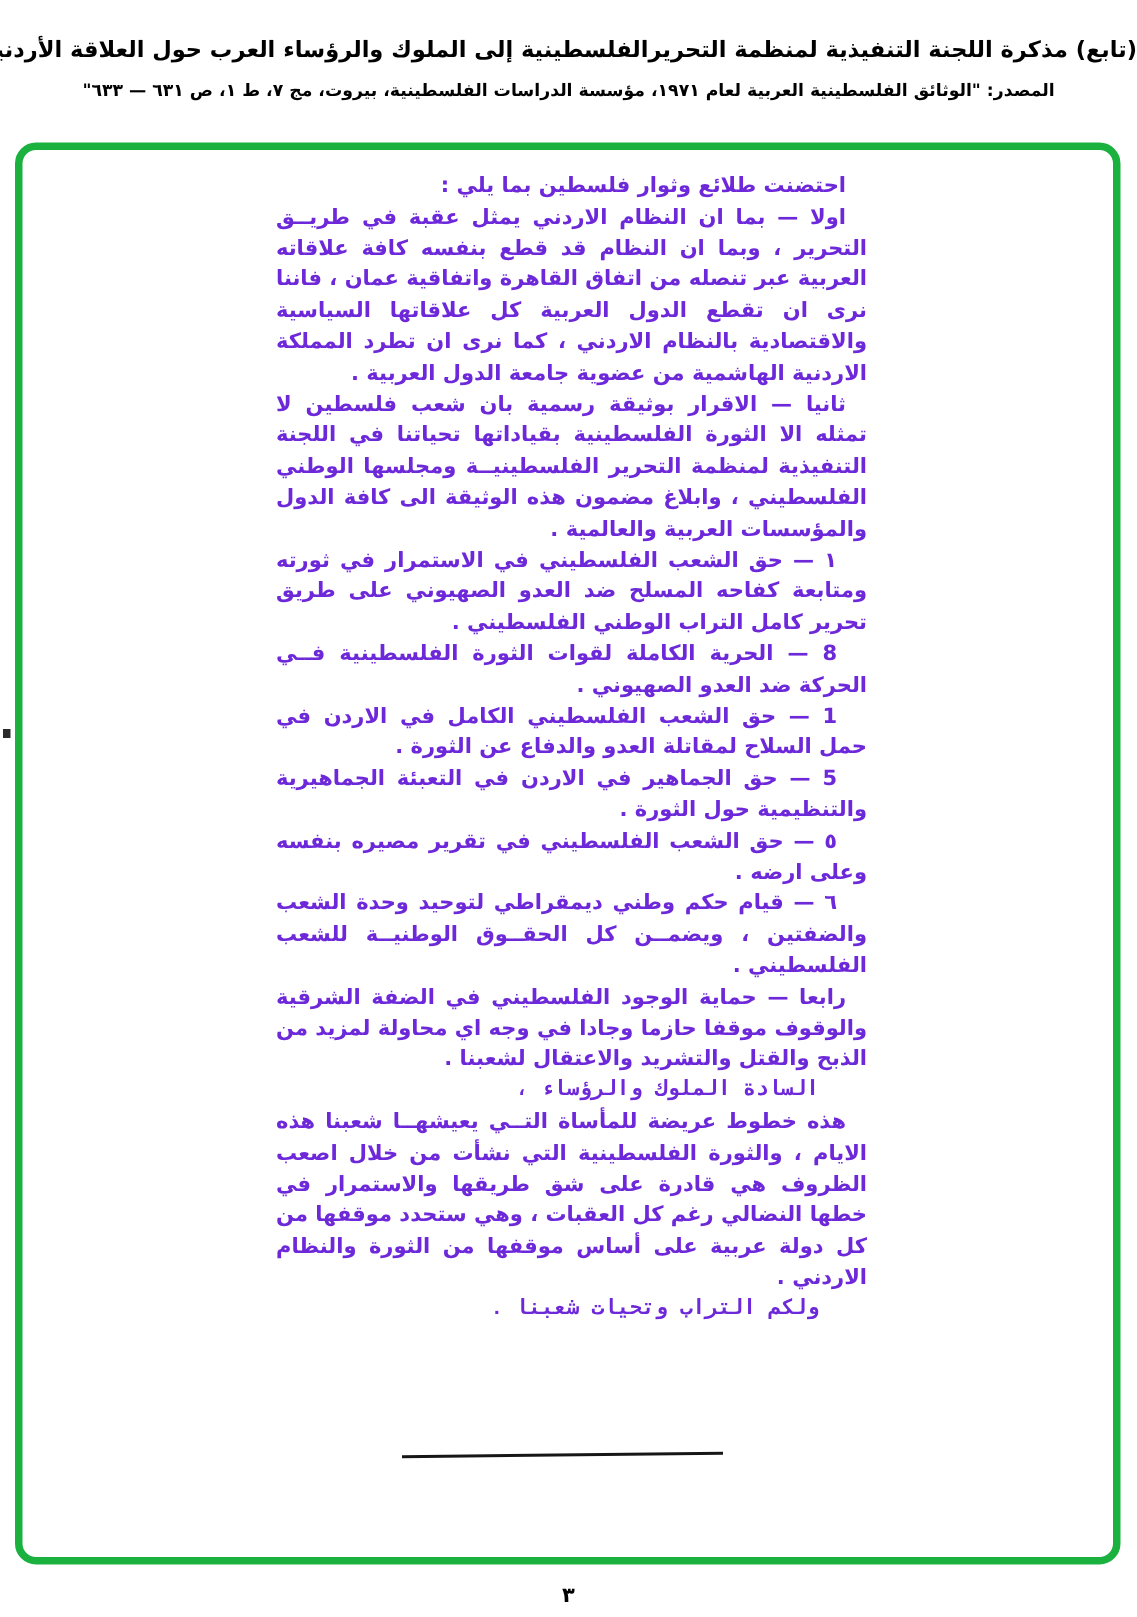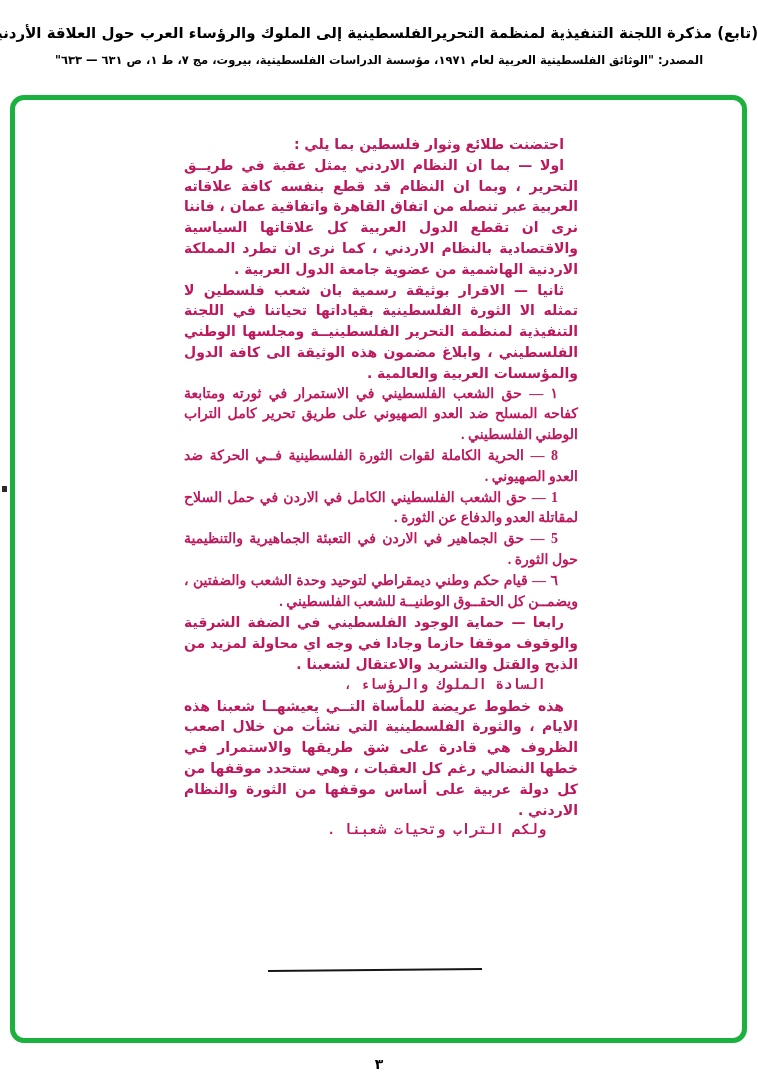--- a/index.html
+++ b/index.html
@@ -53,35 +53,35 @@
     box-sizing: border-box;
     border: 5px solid #1ab13e; 
     border-radius: 14px;
     background: #ffffff;
   }
 
   
   .doc-body {
     position: absolute;
     left: 184px;
-    top: 134px;
+    top: 114px;
     width: 394px;
     direction: rtl;
     text-align: justify;
     font-size: 14px;
     font-weight: 700;
     line-height: 20.8px;
-    color: #be185d;
+    color: #6d28d9;
   }
   .doc-body p {
     margin: 0;
     padding: 0;
   }
   .p-ind  { text-indent: 14px; }
-  .p-num  { text-indent: 20px; font-family: Liberation Serif, serif; }
+  .p-num  { text-indent: 20px; }
   .p-deep { text-indent: 32px; font-family: Liberation Mono, monospace; }
 
   
   .end-divider {
     position: absolute;
     left: 268px;
     top: 969px;
     width: 214px;
     height: 2px;
     background: #161616;
@@ -123,20 +123,21 @@
 <div class="doc-frame" style="border-color: rgb(26, 177, 62);"></div>
 
 <div class="doc-body">
   <p class="p-ind">احتضنت طلائع وثوار فلسطين بما يلي :</p>
   <p class="p-ind">اولا — بما ان النظام الاردني يمثل عقبة في طريــق التحرير ، وبما ان النظام قد قطع بنفسه كافة علاقاته العربية عبر تنصله من اتفاق القاهرة واتفاقية عمان ، فاننا نرى ان تقطع الدول العربية كل علاقاتها السياسية والاقتصادية بالنظام الاردني ، كما نرى ان تطرد المملكة الاردنية الهاشمية من عضوية جامعة الدول العربية .</p>
   <p class="p-ind">ثانيا — الاقرار بوثيقة رسمية بان شعب فلسطين لا تمثله الا الثورة الفلسطينية بقياداتها تحياتنا في اللجنة التنفيذية لمنظمة التحرير الفلسطينيــة ومجلسها الوطني الفلسطيني ، وابلاغ مضمون هذه الوثيقة الى كافة الدول والمؤسسات العربية والعالمية .</p>
   <p class="p-num">١ — حق الشعب الفلسطيني في الاستمرار في ثورته ومتابعة كفاحه المسلح ضد العدو الصهيوني على طريق تحرير كامل التراب الوطني الفلسطيني .</p>
   <p class="p-num">8 — الحرية الكاملة لقوات الثورة الفلسطينية فــي الحركة ضد العدو الصهيوني .</p>
   <p class="p-num">1 — حق الشعب الفلسطيني الكامل في الاردن في حمل السلاح لمقاتلة العدو والدفاع عن الثورة .</p>
   <p class="p-num">5 — حق الجماهير في الاردن في التعبئة الجماهيرية والتنظيمية حول الثورة .</p>
+  <p class="p-num">٥ — حق الشعب الفلسطيني في تقرير مصيره بنفسه وعلى ارضه .</p>
   <p class="p-num">٦ — قيام حكم وطني ديمقراطي لتوحيد وحدة الشعب والضفتين ، ويضمــن كل الحقــوق الوطنيــة للشعب الفلسطيني .</p>
   <p class="p-ind">رابعا — حماية الوجود الفلسطيني في الضفة الشرقية والوقوف موقفا حازما وجادا في وجه اي محاولة لمزيد من الذبح والقتل والتشريد والاعتقال لشعبنا .</p>
   <p class="p-deep">السادة الملوك والرؤساء ،</p>
   <p class="p-ind">هذه خطوط عريضة للمأساة التــي يعيشهــا شعبنا هذه الايام ، والثورة الفلسطينية التي نشأت من خلال اصعب الظروف هي قادرة على شق طريقها والاستمرار في خطها النضالي رغم كل العقبات ، وهي ستحدد موقفها من كل دولة عربية على أساس موقفها من الثورة والنظام الاردني .</p>
   <p class="p-deep">ولكم التراب وتحيات شعبنا .</p>
 </div>
 
 <div class="end-divider"></div>
 
 <div class="page-number">٣</div>

